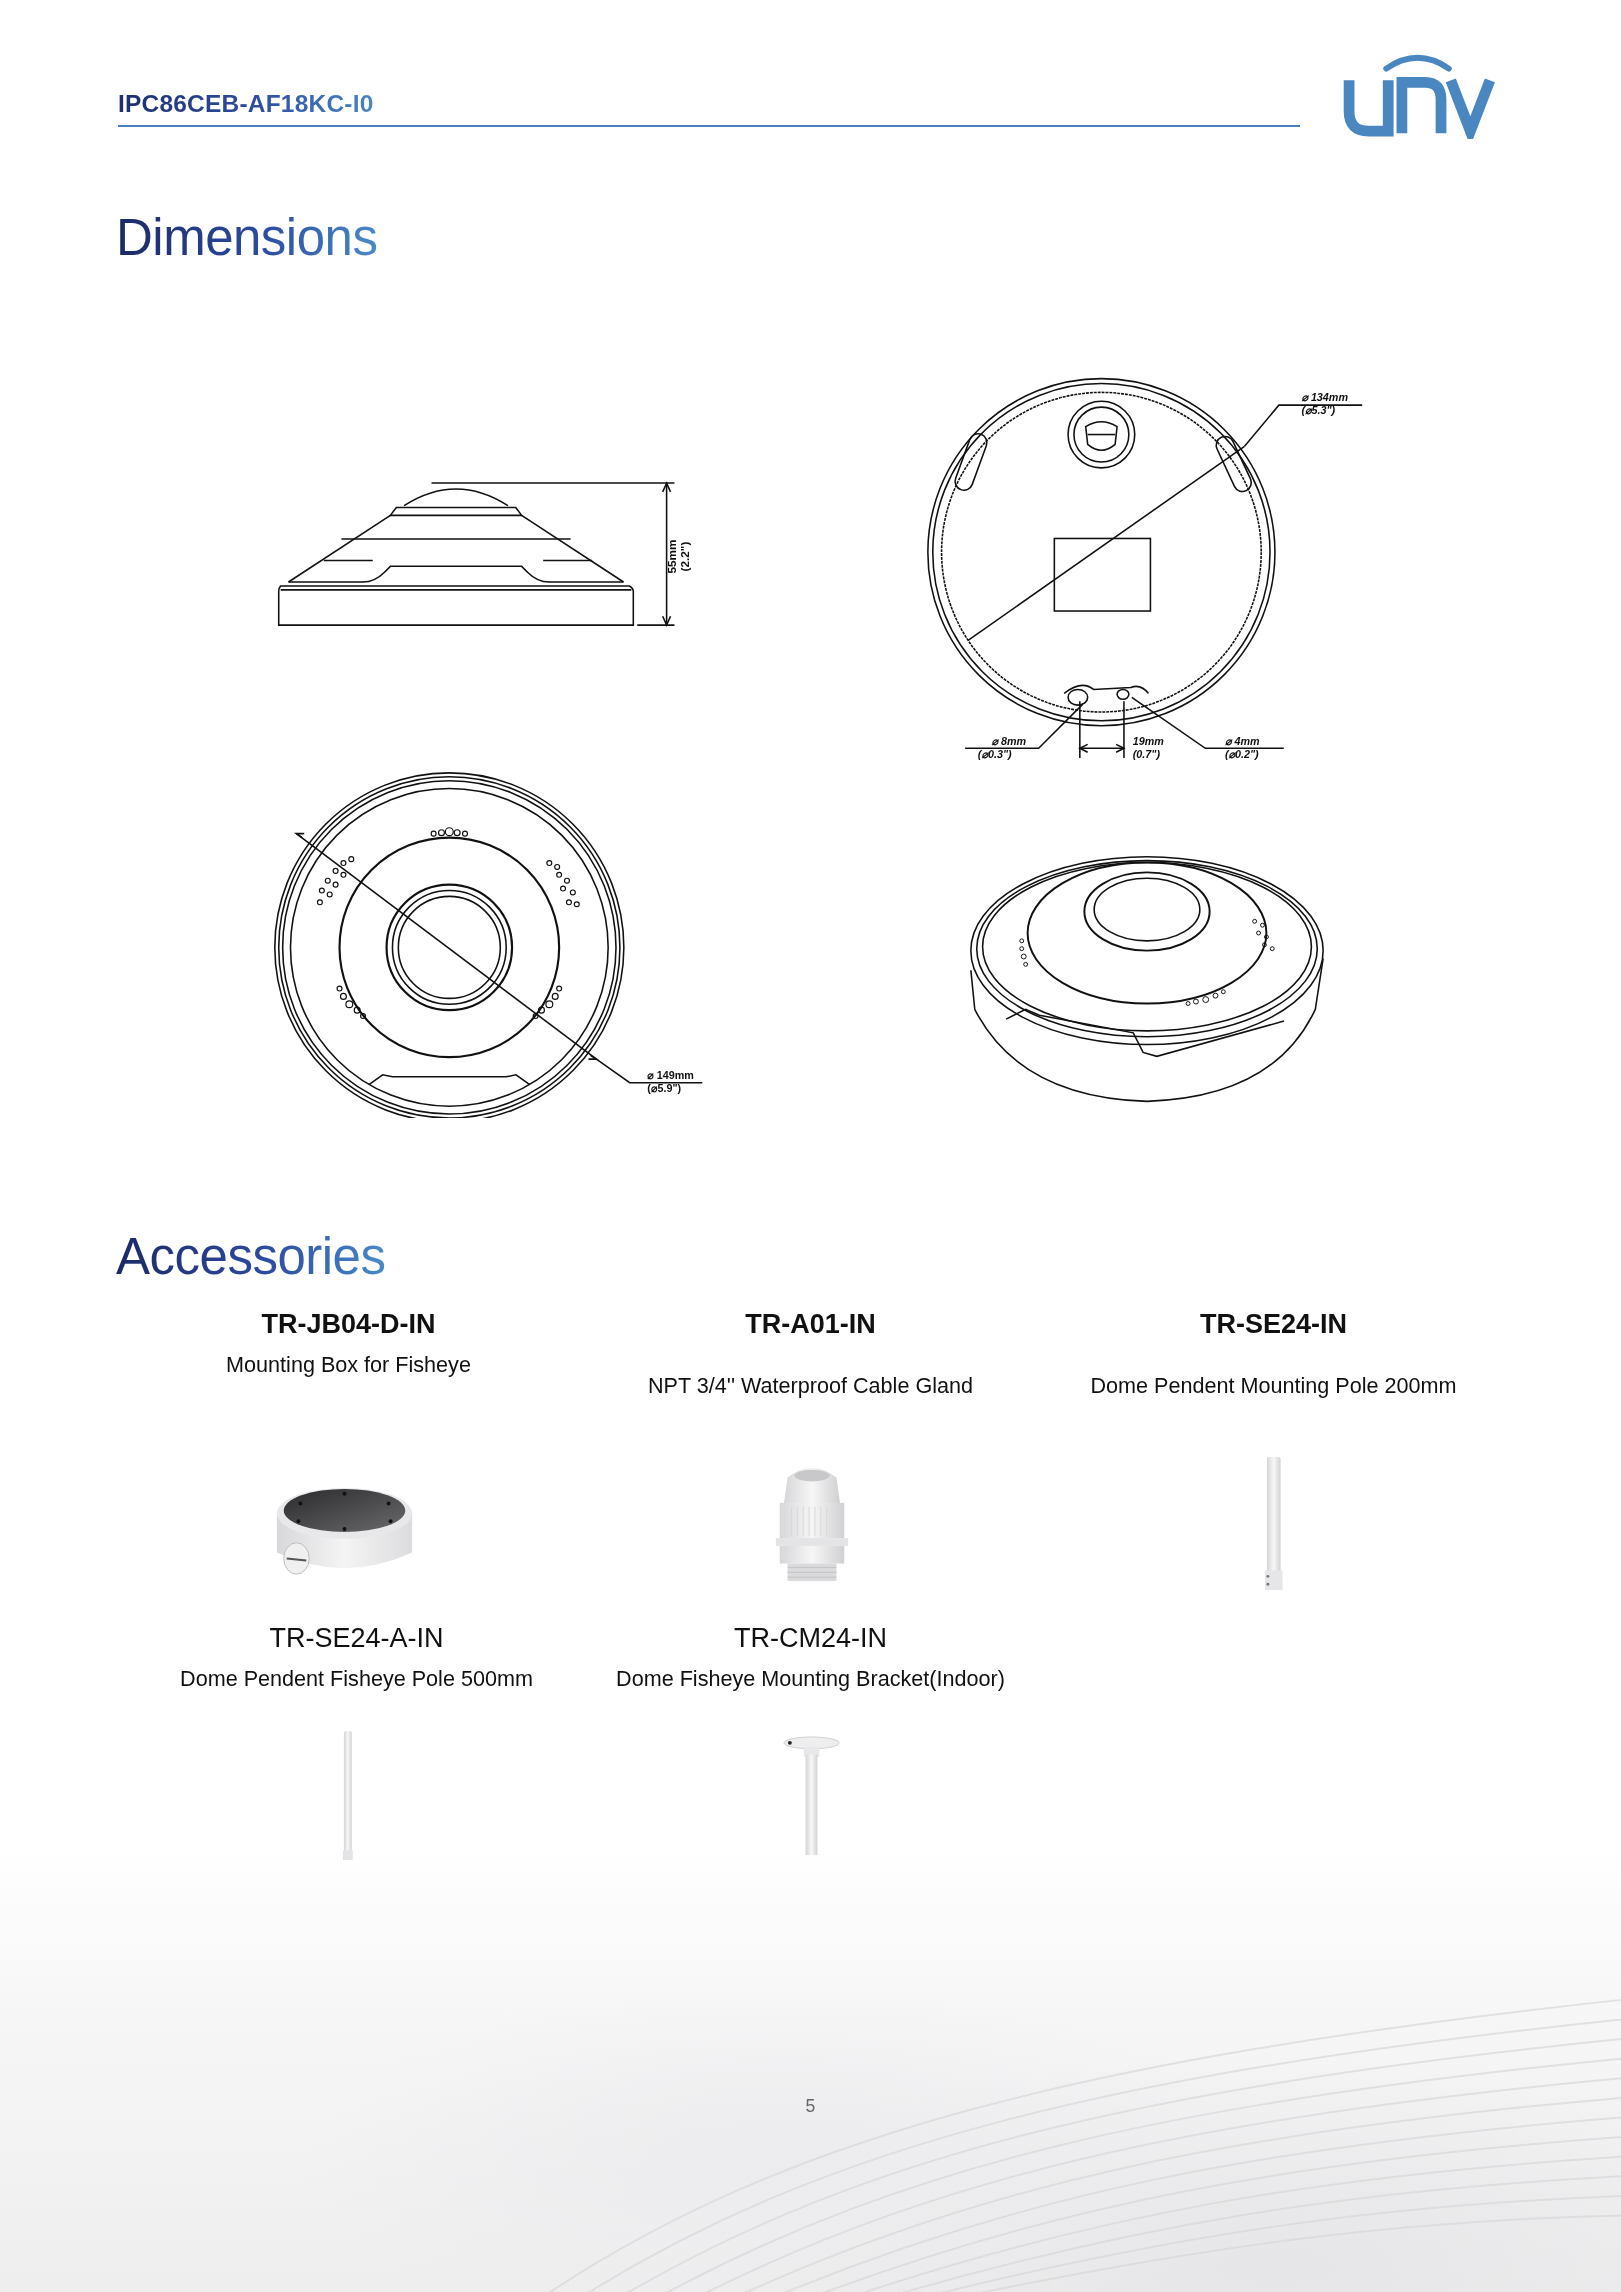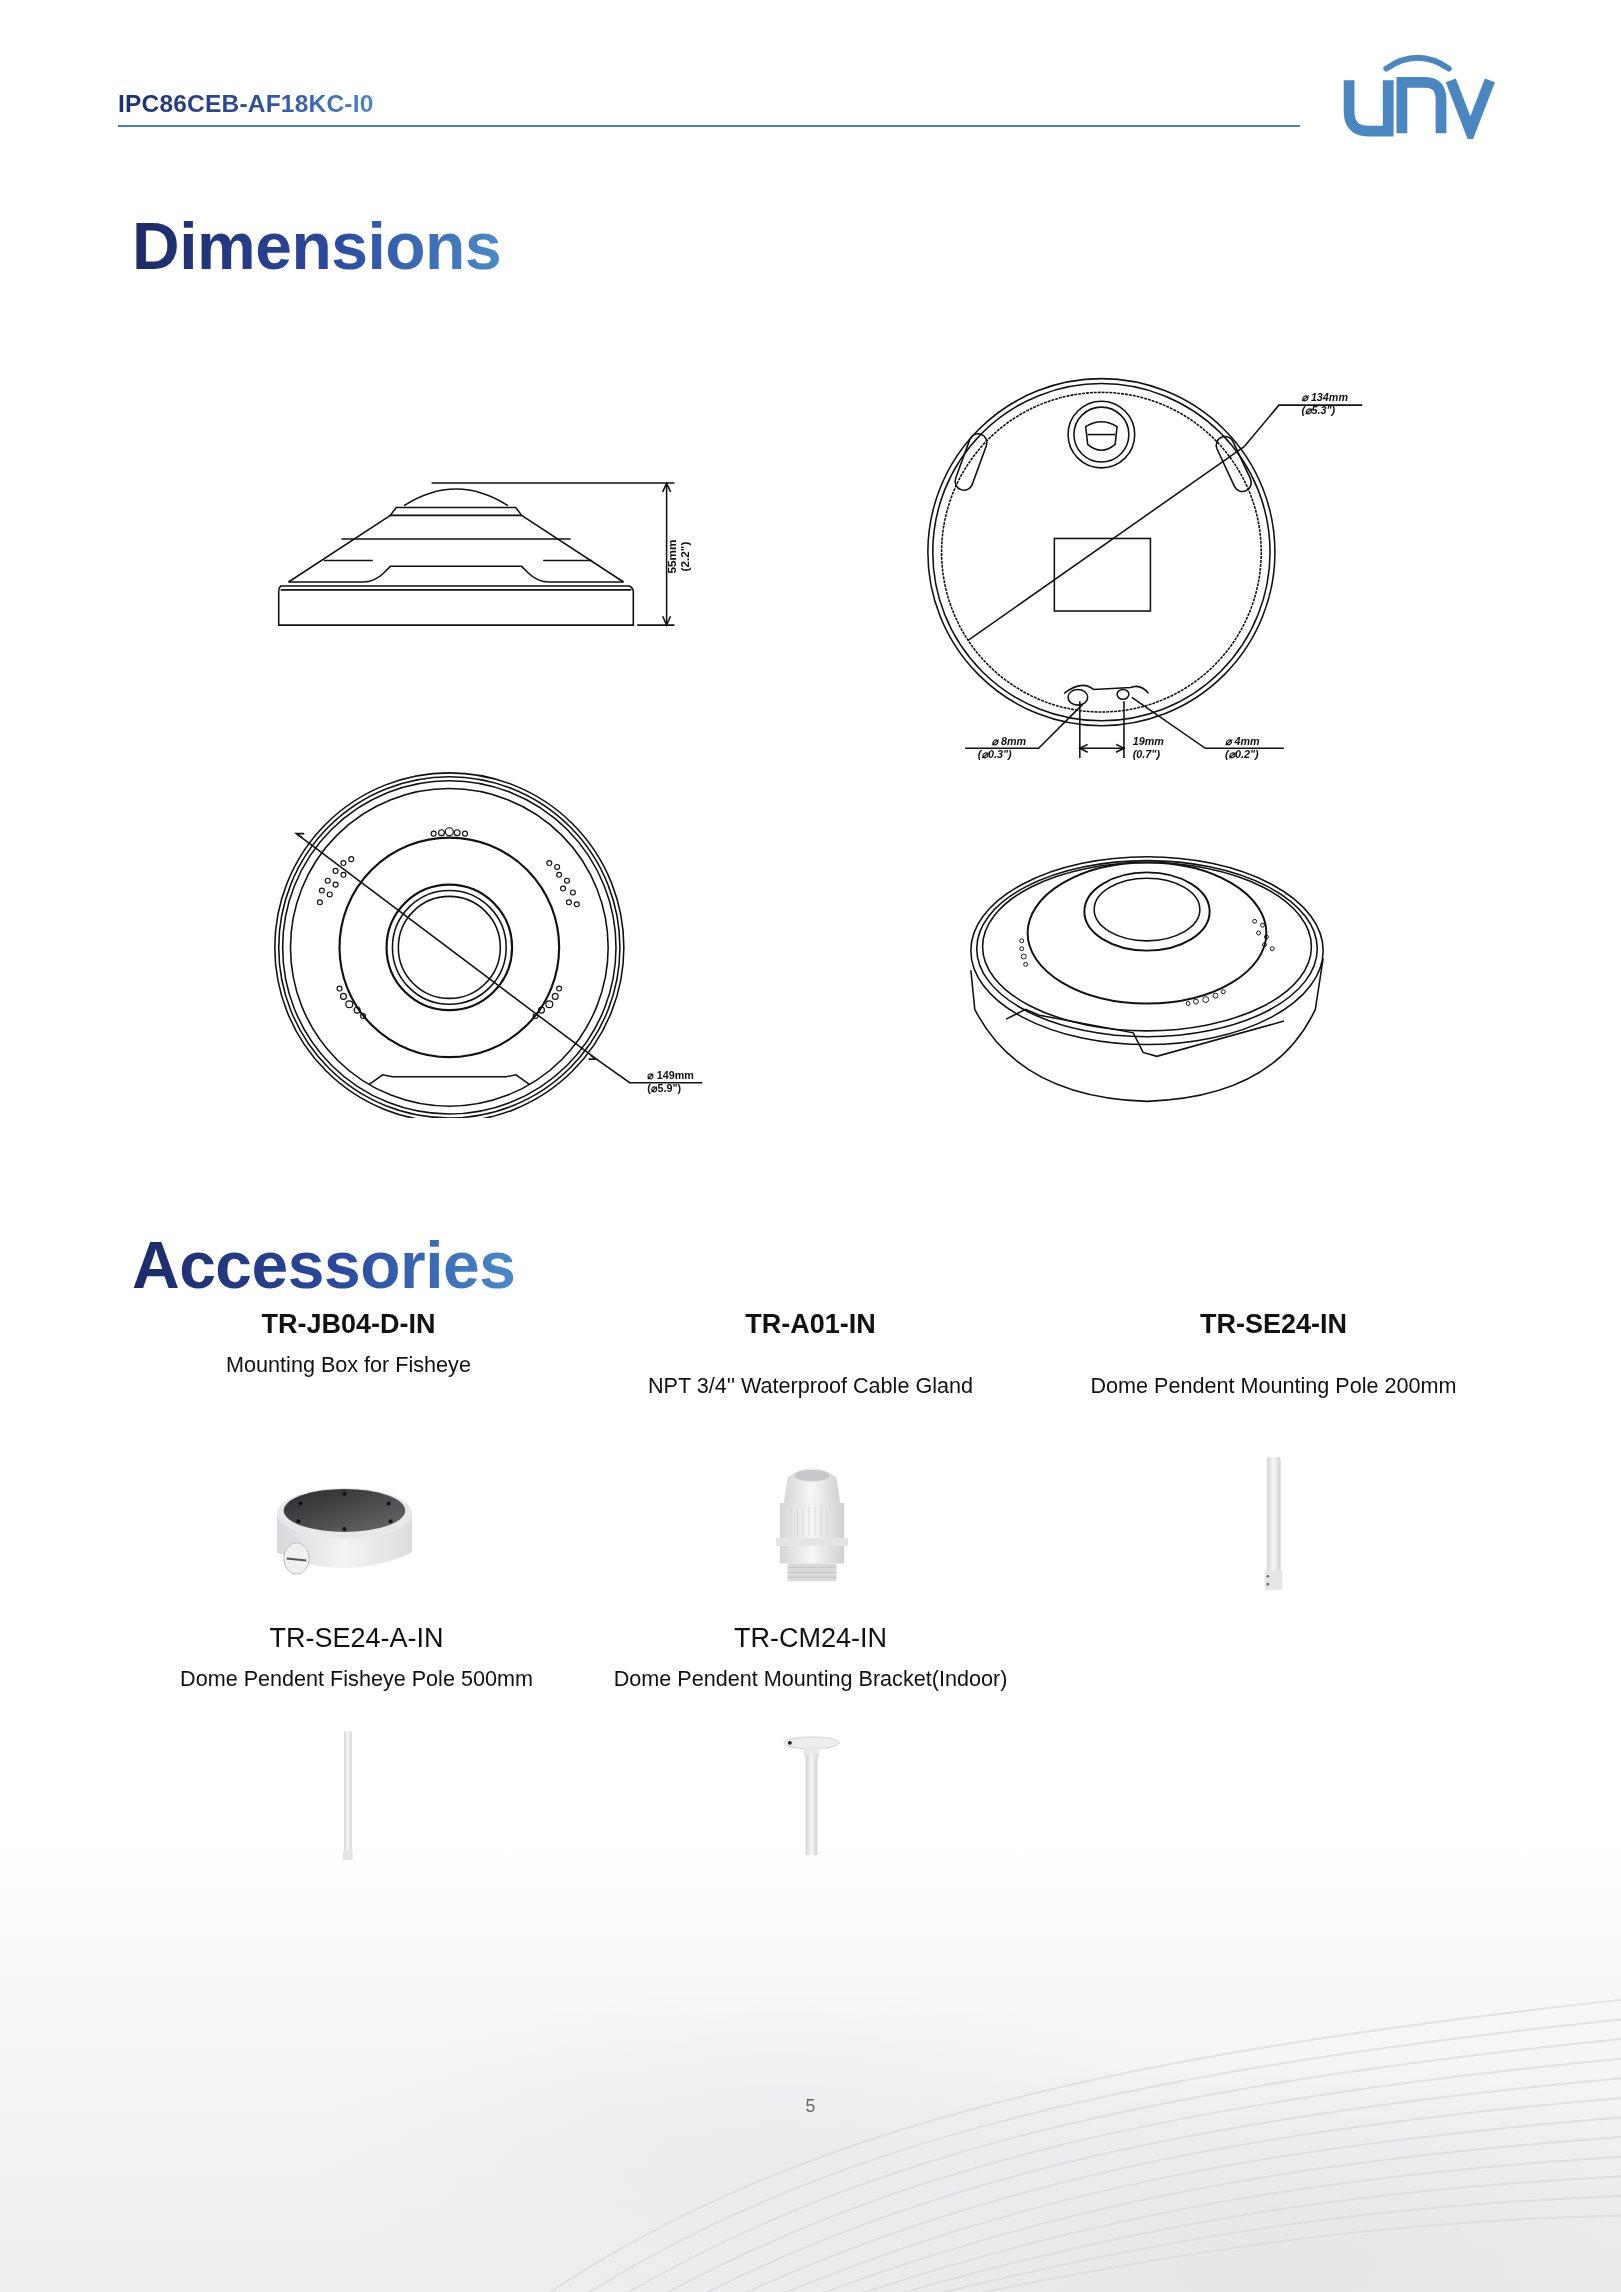--- a/index.html
+++ b/index.html
@@ -25,22 +25,22 @@
     -webkit-background-clip: text; background-clip: text; color: transparent;
   }
   .header-rule {
     position: absolute; left: 118px; top: 125px; width: 1182px; height: 2px; background: #4a7fbd;
   }
   .logo {
     position: absolute; left: 1341px; top: 51px; width: 157px; height: 88px;
   }
   
   .section-title {
-    position: absolute; left: 132px;
-    font-size: 66px; font-weight: bold; letter-spacing: -0.5px;
+    position: absolute; left: 116px;
+    font-size: 51px; font-weight: normal; letter-spacing: -0.5px;
     background: linear-gradient(90deg, #1c2a66 0%, #2c4aa0 55%, #4a8ac8 100%);
     -webkit-background-clip: text; background-clip: text; color: transparent;
   }
   .drawing { position: absolute; }
   .dim-text { font-family: "Liberation Sans", sans-serif; font-weight: bold; fill: #111; }
   
   .acc {
     position: absolute; text-align: center; width: 461px;
   }
   .acc .code { font-size: 27px; font-weight: bold; color: #111; }
@@ -322,21 +322,21 @@
       <circle cx="6" cy="132" r="1.5" fill="#777"></circle>
   </svg>
 </div>
 
 <div class="acc" style="left:126px; top:1623px;">
   <div class="code regular">TR-SE24-A-IN</div>
   <div class="desc" style="margin-top:3.9px;">Dome Pendent Fisheye Pole 500mm</div>
 </div>
 <div class="acc" style="left:580px; top:1623px;">
   <div class="code regular">TR-CM24-IN</div>
-  <div class="desc" style="margin-top:3.9px;">Dome Pendent Mounting Bracket(Indoor)</div>
+  <div class="desc" style="margin-top:3.9px;">Dome Fisheye Mounting Bracket(Indoor)</div>
 </div>
 
 <div class="prod-img" style="left:341px; top:1729px;">
   <svg width="13.7" height="133" viewBox="0 0 14 136">
     <rect x="3" y="2" width="8" height="128" rx="2" fill="url(#pl)"></rect>
     <rect x="2" y="124" width="10" height="10" fill="#e4e4e6"></rect>
   </svg>
 </div>
 <div class="prod-img" style="left:780px; top:1735px;">
   <svg width="63" height="122" viewBox="0 0 64 124">

